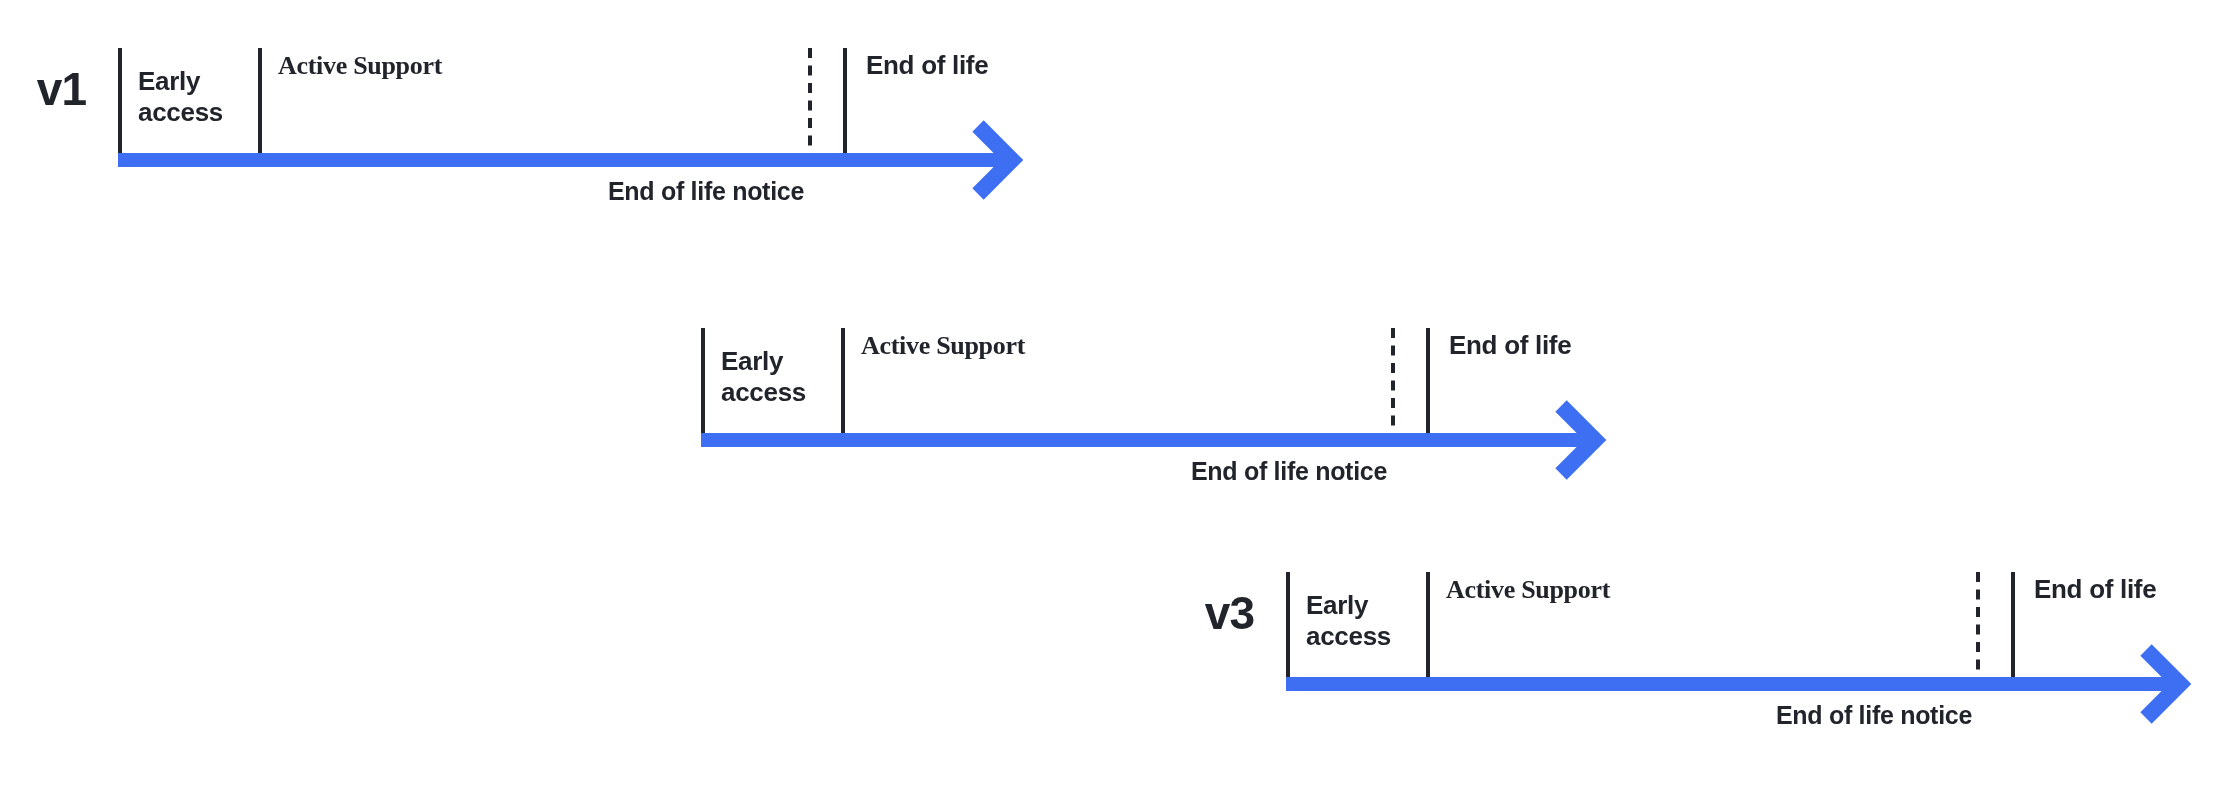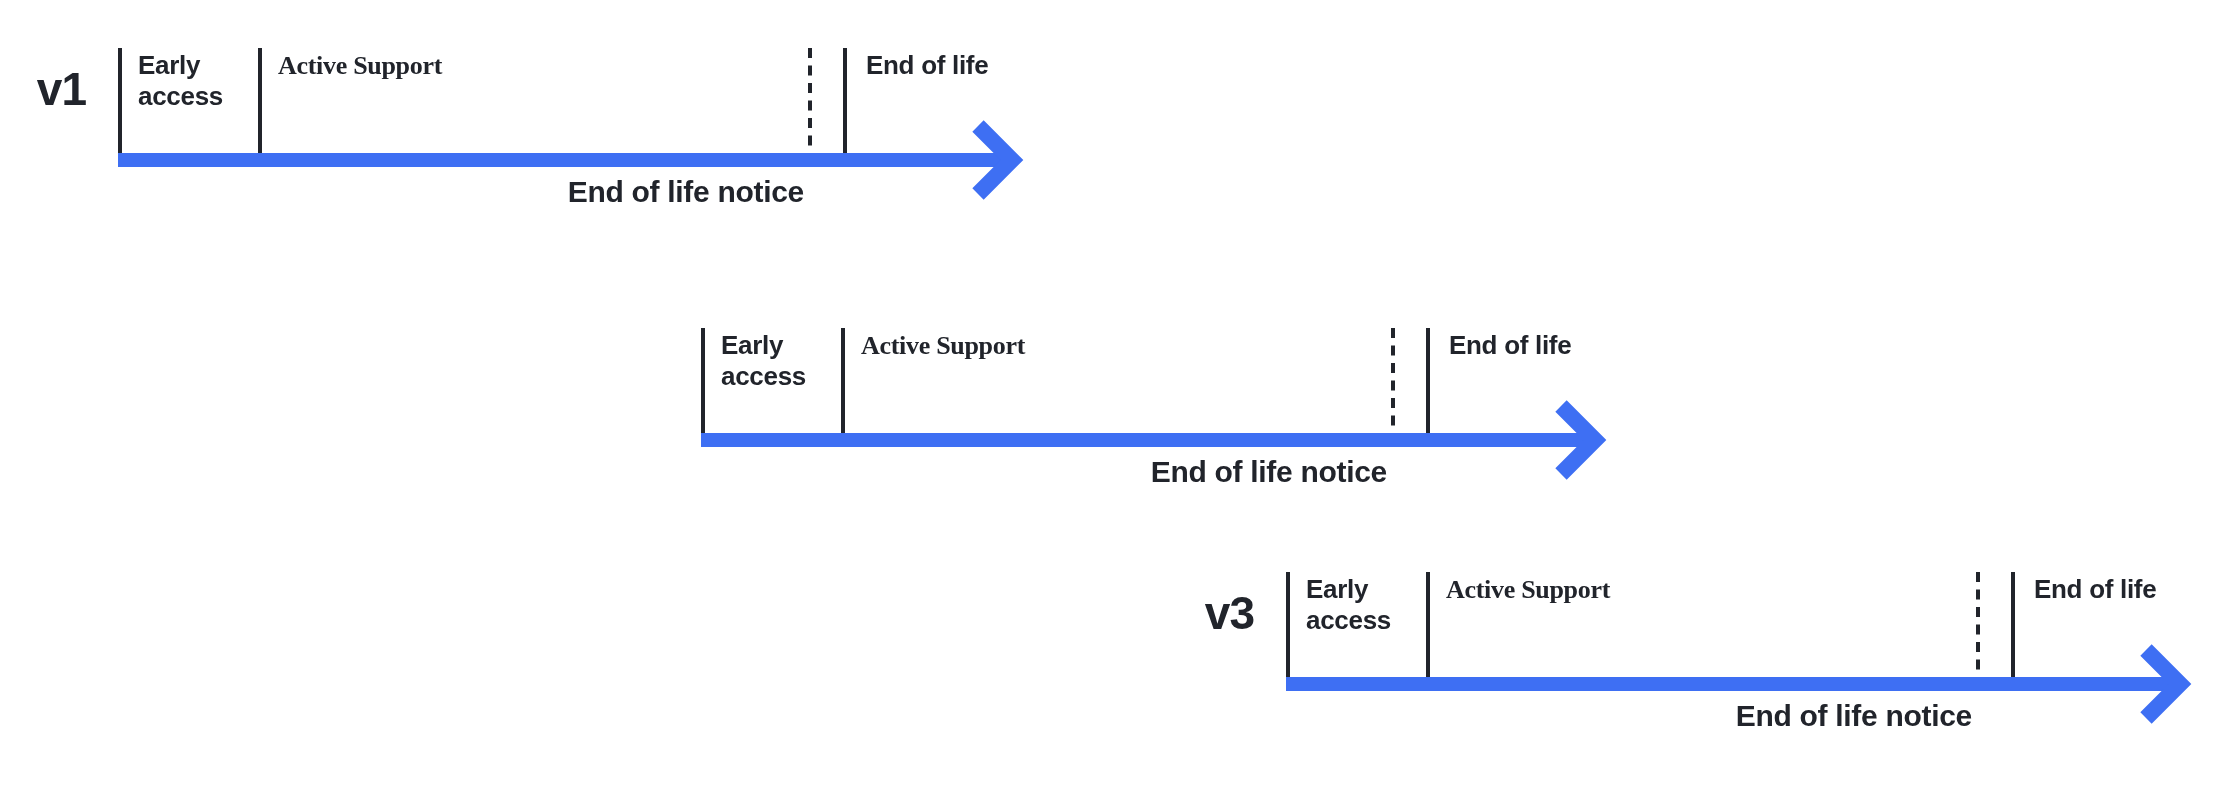--- a/index.html
+++ b/index.html
@@ -67,30 +67,30 @@
   }
   .stage {
     position: absolute;
     top: 2px;
     font-size: 26px;
     line-height: 31px;
     font-weight: bold;
     letter-spacing: -0.3px;
     white-space: nowrap;
   }
-  .stage.ea { left: 20px; width: 118px; white-space: normal; }
+  .stage.ea { left: 20px; width: 118px; white-space: normal; margin-top: 16px; }
   .stage.as { left: 160px; font-family: Liberation Serif, serif; }
   .stage.eol { left: 748px; }
   .notice {
     position: absolute;
     left: 356px;
     top: 128px;
     width: 330px;
     text-align: right;
-    font-size: 30px;
+    font-size: 25px;
     line-height: 31px;
     font-weight: bold;
     letter-spacing: -0.3px;
     white-space: nowrap;
   }
 </style>
 </head>
 <body>
 
 <div class="canvas">

